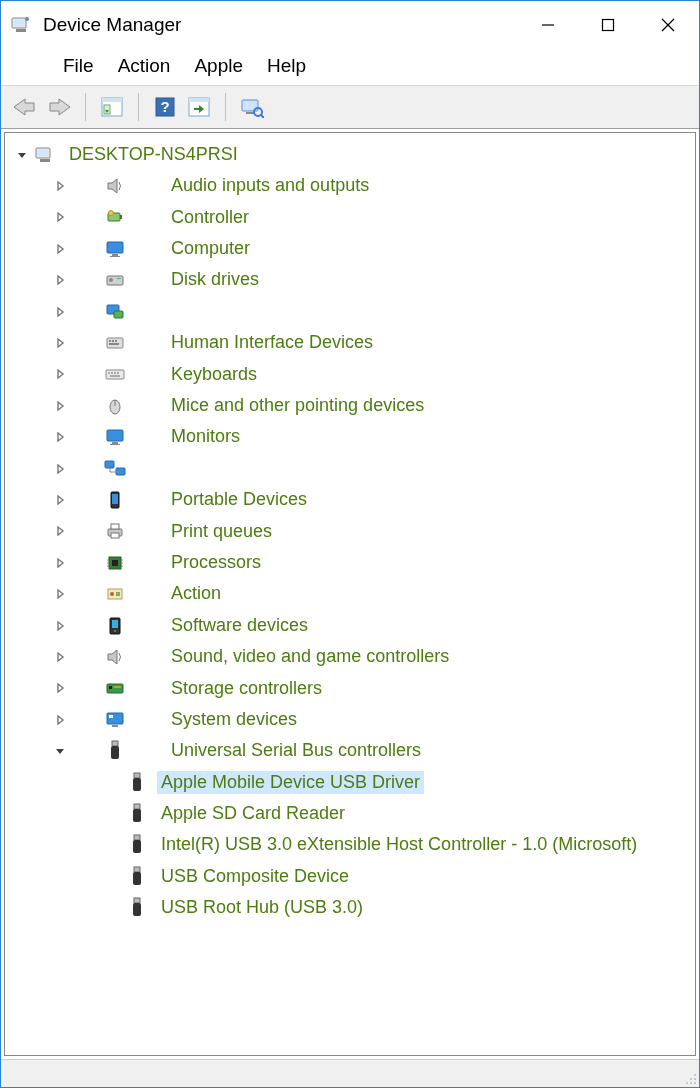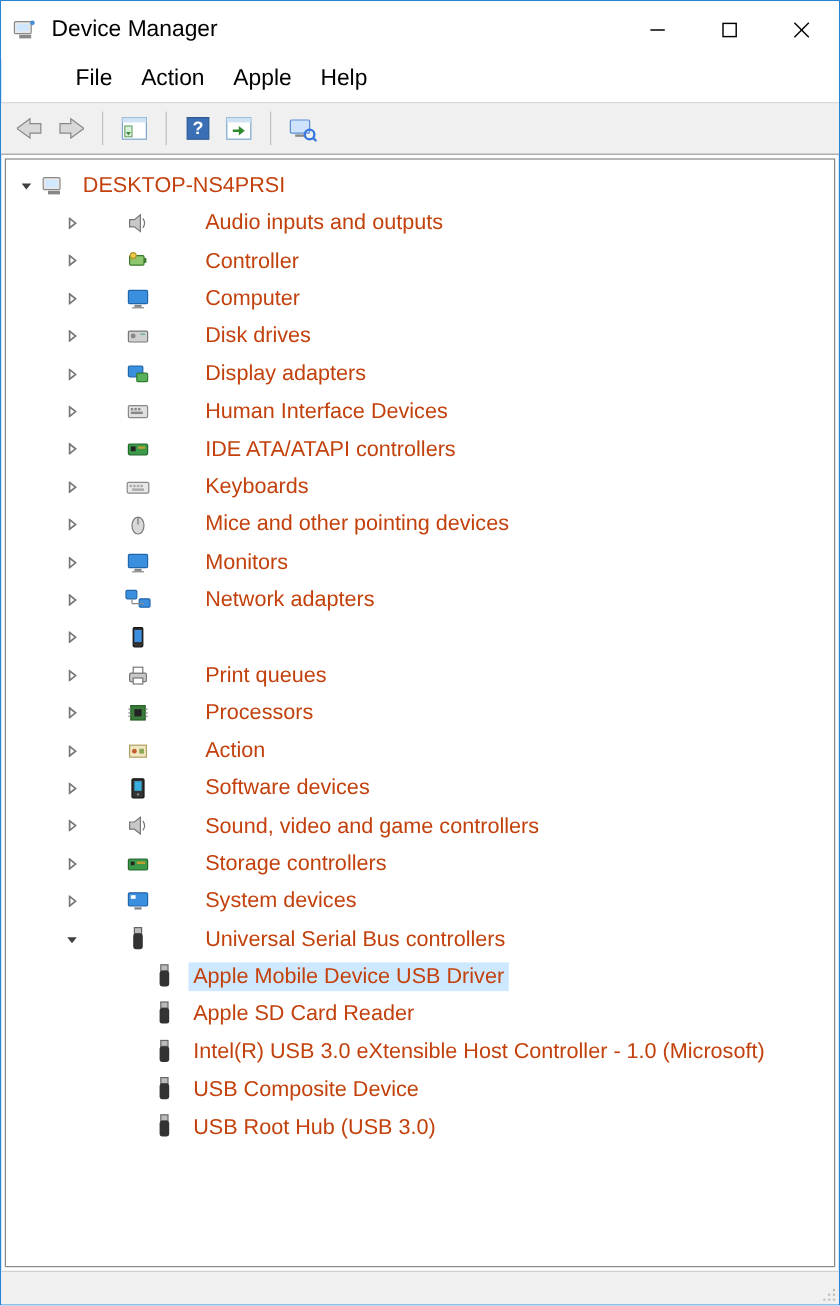--- a/index.html
+++ b/index.html
@@ -114,21 +114,21 @@
   }
   .row .chev.down { color: #000; }
   .row .chev.blank { visibility: hidden; }
   .row .dicon {
     width: 24px; height: 24px;
     display: inline-flex; align-items: center; justify-content: center;
     margin-right: 8px;
     flex: 0 0 auto;
   }
   .row .label {
-    color: #c2410c;
+    color: #4d7c0f;
     padding: 1px 4px;
   }
   .row.selected .label {
     background: #cde8ff;
   }
   .indent-0 { padding-left: 4px; }
   .indent-1 { padding-left: 42px; gap: 32px; }
   .indent-2 { padding-left: 96px; }
   .statusbar {
     height: 28px;
@@ -323,56 +323,40 @@
               <svg width="10" height="10" viewBox="0 0 10 10">
                 <polygon points="3,1 8,5 3,9" fill="none" stroke="#777" stroke-width="1.4"></polygon>
               </svg>
             </span>
           <span class="dicon">
               <svg width="20" height="20" viewBox="0 0 20 20">
                 <rect x="2" y="3" width="12" height="9" rx="1" fill="#3a8fdf" stroke="#2266aa"></rect>
                 <rect x="9" y="9" width="9" height="7" rx="1" fill="#58b058" stroke="#2e7a2e"></rect>
               </svg>
             </span>
-          <span class="label">Display adapters</span>
         </div>
 
         <div class="row indent-1">
           <span class="chev">
               <svg width="10" height="10" viewBox="0 0 10 10">
                 <polygon points="3,1 8,5 3,9" fill="none" stroke="#777" stroke-width="1.4"></polygon>
               </svg>
             </span>
           <span class="dicon">
               <svg width="20" height="20" viewBox="0 0 20 20">
                 <rect x="2" y="5" width="16" height="10" rx="1" fill="#e0e0e0" stroke="#888"></rect>
                 <rect x="4" y="7" width="2" height="2" fill="#888"></rect>
                 <rect x="7" y="7" width="2" height="2" fill="#888"></rect>
                 <rect x="10" y="7" width="2" height="2" fill="#888"></rect>
                 <rect x="4" y="10" width="10" height="2" fill="#888"></rect>
               </svg>
             </span>
           <span class="label">Human Interface Devices</span>
         </div>
 
-        <div class="row indent-1">
-          <span class="chev">
-              <svg width="10" height="10" viewBox="0 0 10 10">
-                <polygon points="3,1 8,5 3,9" fill="none" stroke="#777" stroke-width="1.4"></polygon>
-              </svg>
-            </span>
-          <span class="dicon">
-              <svg width="20" height="20" viewBox="0 0 20 20">
-                <rect x="2" y="6" width="16" height="9" rx="1" fill="#3a9a4a" stroke="#246a2e"></rect>
-                <rect x="4" y="8" width="4" height="4" fill="#222"></rect>
-                <rect x="10" y="8" width="6" height="2" fill="#c0a030"></rect>
-              </svg>
-            </span>
-          <span class="label">IDE ATA/ATAPI controllers</span>
-        </div>
 
         <div class="row indent-1">
           <span class="chev">
               <svg width="10" height="10" viewBox="0 0 10 10">
                 <polygon points="3,1 8,5 3,9" fill="none" stroke="#777" stroke-width="1.4"></polygon>
               </svg>
             </span>
           <span class="dicon">
               <svg width="20" height="20" viewBox="0 0 20 20">
                 <rect x="1" y="6" width="18" height="9" rx="1" fill="#e8e8e8" stroke="#888"></rect>
@@ -424,35 +408,35 @@
               </svg>
             </span>
           <span class="dicon">
               <svg width="22" height="20" viewBox="0 0 22 20">
                 <rect x="1" y="2" width="9" height="7" rx="1" fill="#3a8fdf" stroke="#2266aa"></rect>
                 <rect x="12" y="9" width="9" height="7" rx="1" fill="#3a8fdf" stroke="#2266aa"></rect>
                 <line x1="6" y1="9" x2="6" y2="13" stroke="#888"></line>
                 <line x1="6" y1="13" x2="16" y2="13" stroke="#888"></line>
               </svg>
             </span>
-          <span class="label">Network adapters</span>
         </div>
 
         <div class="row indent-1">
           <span class="chev">
               <svg width="10" height="10" viewBox="0 0 10 10">
                 <polygon points="3,1 8,5 3,9" fill="none" stroke="#777" stroke-width="1.4"></polygon>
               </svg>
             </span>
           <span class="dicon">
               <svg width="20" height="20" viewBox="0 0 20 20">
                 <rect x="6" y="2" width="8" height="16" rx="1" fill="#333" stroke="#111"></rect>
                 <rect x="7" y="4" width="6" height="10" fill="#3a8fdf"></rect>
               </svg>
             </span>
+          <span class="label">Portable Devices</span>
         </div>
 
         <div class="row indent-1">
           <span class="chev">
               <svg width="10" height="10" viewBox="0 0 10 10">
                 <polygon points="3,1 8,5 3,9" fill="none" stroke="#777" stroke-width="1.4"></polygon>
               </svg>
             </span>
           <span class="dicon">
               <svg width="20" height="20" viewBox="0 0 20 20">

